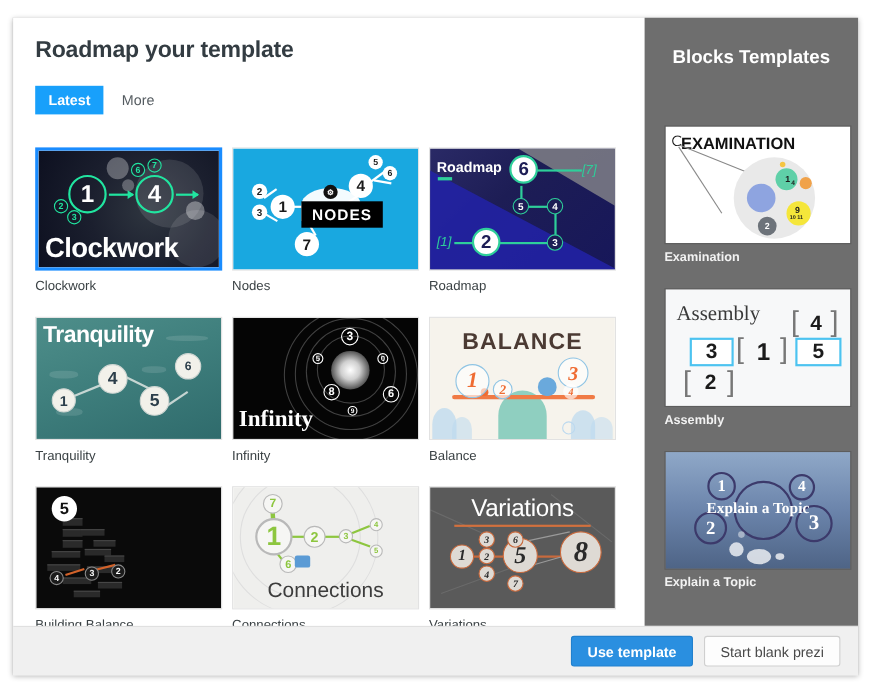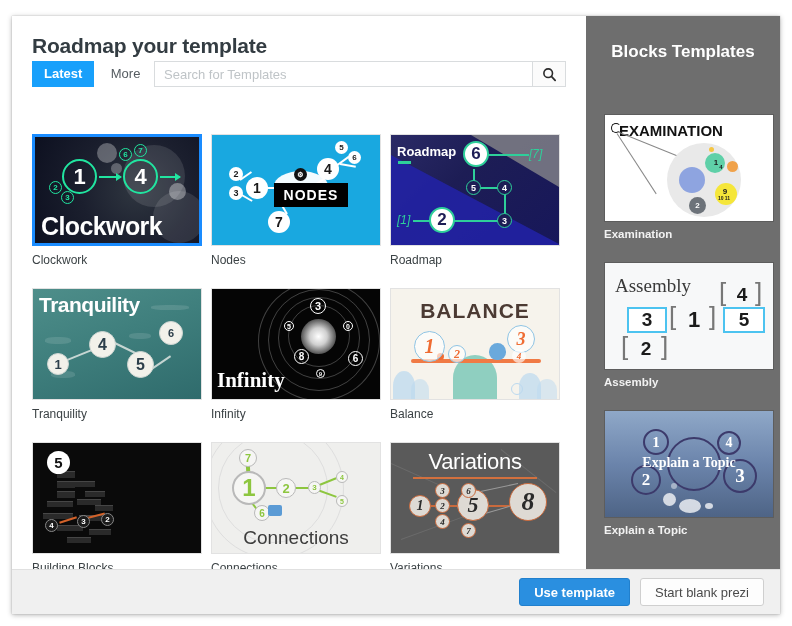--- a/index.html
+++ b/index.html
@@ -25,21 +25,21 @@
     width: 574px; height: 553px;
     background: #fff;
     overflow: hidden;
   }
   .page-title {
     position: absolute; left: 20px; top: 18px;
     font-size: 21px; font-weight: bold; color: #333c42;
     letter-spacing: -0.2px;
   }
 
-  .filterbar { position: absolute; left: 20px; top: 45px; width: 534px; height: 26px; }
+  .filterbar { position: absolute; left: 20px; top: 62px; width: 534px; height: 26px; }
   .tab {
     display: inline-block; height: 26px; line-height: 26px;
     padding: 0 12px; font-size: 13px; vertical-align: top;
     cursor: pointer;
   }
   .tab.active { background: #18a0fb; color: #fff; font-weight: bold; }
   .tab.inactive { color: #555c61; }
 
   .searchwrap {
     position: absolute; left: 122px; top: 0;
@@ -250,29 +250,20 @@
   <div class="dialog">
 
     <div class="main">
 
       <div class="page-title">Roadmap your template</div>
 
       <div class="filterbar">
         <div class="tab active">Latest</div>
         <div class="tab inactive">More</div>
 
-        <div class="searchwrap">
-          <input class="search-input" type="text" placeholder="Search for Templates" style="">
-          <div class="search-btn">
-            <svg width="15" height="15" viewBox="0 0 16 16">
-              <circle cx="6.6" cy="6.6" r="4.6" fill="none" stroke="#2b2b2b" stroke-width="1.7"></circle>
-              <line x1="10" y1="10" x2="14" y2="14.2" stroke="#2b2b2b" stroke-width="1.9" stroke-linecap="round"></line>
-            </svg>
-          </div>
-        </div>
       </div>
 
       <div class="grid">
 
         <div class="grid-row">
 
           <div class="card">
             <div class="thumb selected">
               <div class="art t-clock">
                 <div class="gear" style="left:88px;top:8px;width:62px;height:62px;"></div>
@@ -429,21 +420,21 @@
                 <div class="blk" style="left:56px;top:86px;width:22px;height:6px;"></div>
                 <div class="blk" style="left:34px;top:94px;width:24px;height:6px;"></div>
                 <div class="trail" style="left:26px;top:76px;width:18px;transform:rotate(-18deg);"></div>
                 <div class="trail" style="left:52px;top:72px;width:20px;transform:rotate(-14deg);"></div>
                 <div class="num circ" style="left:14px;top:8px;width:23px;height:23px;font-size:15px;">5</div>
                 <div class="num circ d" style="left:12px;top:76px;width:13px;height:13px;font-size:8px;">4</div>
                 <div class="num circ d" style="left:44px;top:72px;width:13px;height:13px;font-size:8px;">3</div>
                 <div class="num circ d" style="left:68px;top:70px;width:13px;height:13px;font-size:8px;">2</div>
               </div>
             </div>
-            <div class="card-label">Building Blocks</div>
+            <div class="card-label">Building Balance</div>
           </div>
 
           <div class="card">
             <div class="thumb">
               <div class="art t-con">
                 <div class="ring" style="left:6px;top:-10px;width:110px;height:110px;"></div>
                 <div class="ring" style="left:-8px;top:-24px;width:140px;height:140px;"></div>
                 <div class="ln" style="left:50px;top:44px;width:20px;"></div>
                 <div class="ln" style="left:78px;top:44px;width:24px;"></div>
                 <div class="ln" style="left:100px;top:44px;width:26px;transform:rotate(-22deg);"></div>

